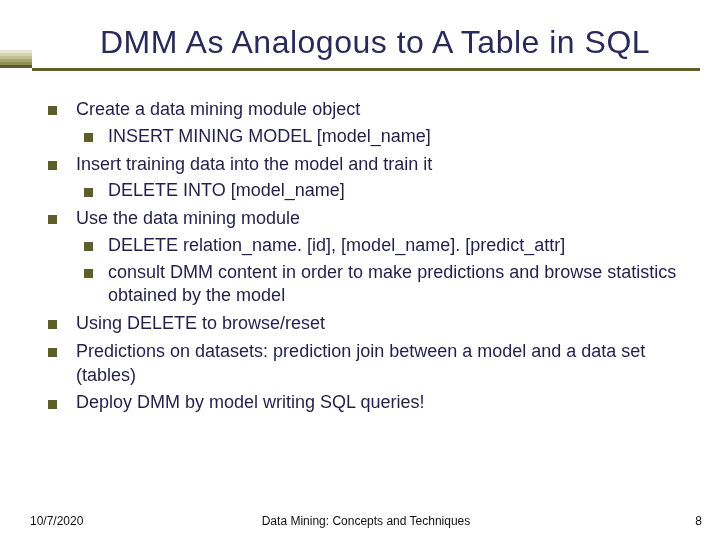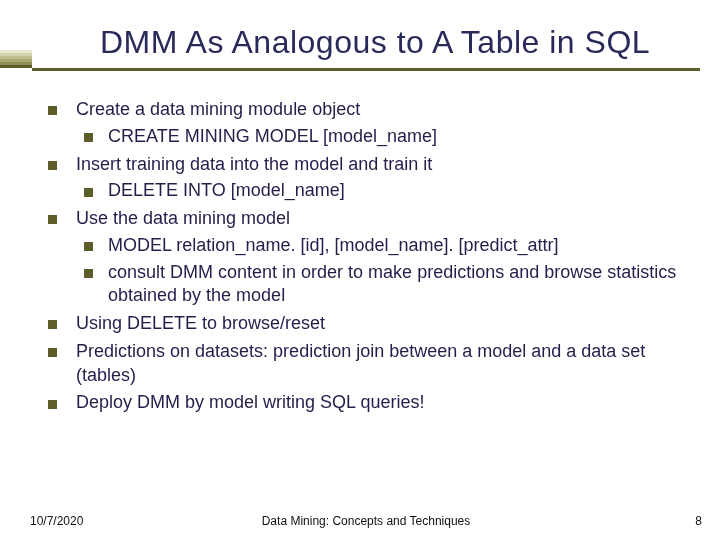--- a/index.html
+++ b/index.html
@@ -46,37 +46,37 @@
     <div class="title-rule"></div>
     <h1 class="title">DMM As Analogous to A Table in SQL</h1>
   </div>
 
   <div class="body">
     <ul class="top">
       <li>
         <span class="text">Create a data mining module object</span>
         <ul class="sub">
           <li>
-            <span class="text">CREATE MINING MODEL [model_name]</span>
+            <span class="text">INSERT MINING MODEL [model_name]</span>
           </li>
         </ul>
       </li>
       <li>
         <span class="text">Insert training data into the model and train it</span>
         <ul class="sub">
           <li>
             <span class="text">DELETE INTO [model_name]</span>
           </li>
         </ul>
       </li>
       <li>
-        <span class="text">Use the data mining model</span>
+        <span class="text">Use the data mining module</span>
         <ul class="sub">
           <li>
-            <span class="text">MODEL relation_name. [id], [model_name]. [predict_attr]</span>
+            <span class="text">DELETE relation_name. [id], [model_name]. [predict_attr]</span>
           </li>
           <li>
             <span class="text">consult DMM content in order to make predictions and browse statistics obtained by the model</span>
           </li>
         </ul>
       </li>
       <li>
         <span class="text">Using DELETE to browse/reset</span>
       </li>
       <li>

